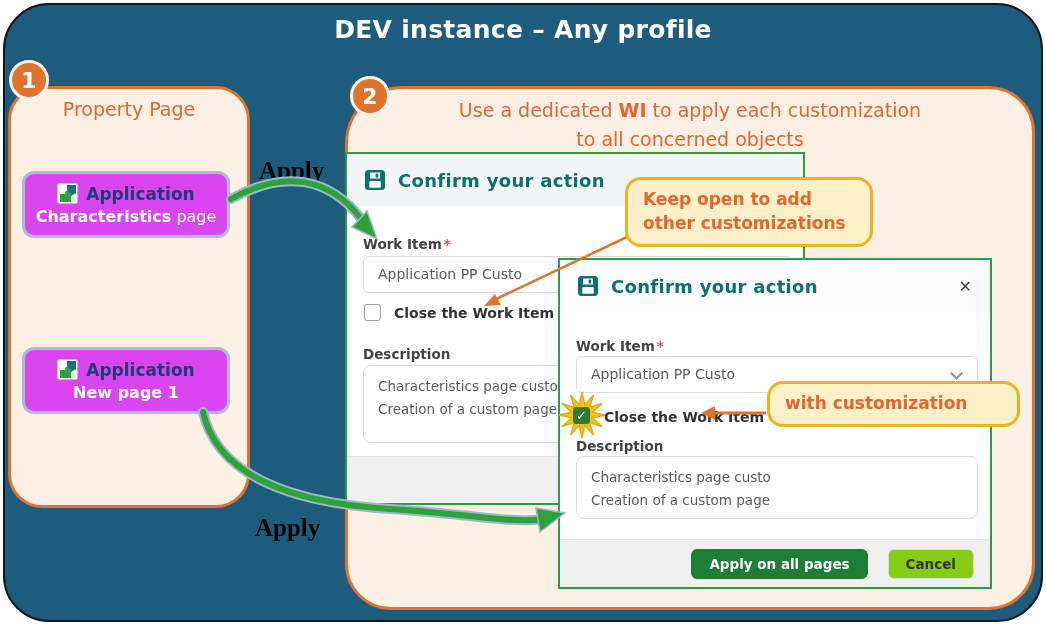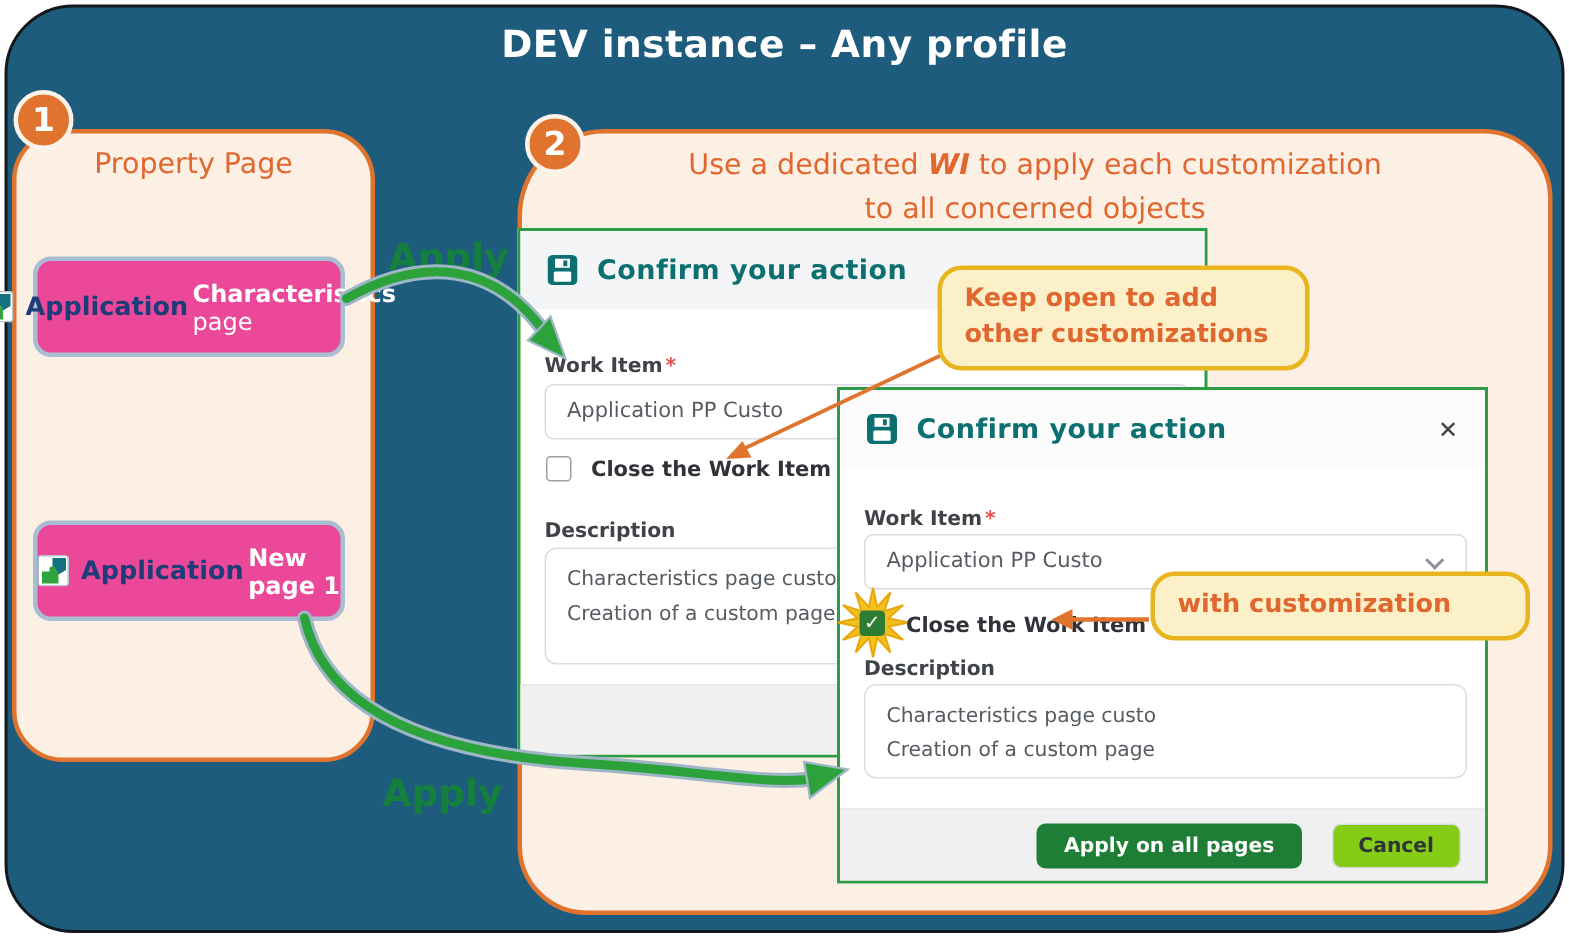--- a/index.html
+++ b/index.html
@@ -30,37 +30,37 @@
     font-size:22px; font-weight:bold; display:flex; align-items:center; justify-content:center;
     z-index:45;
   }
   .badge1 { left:9px; top:60px; }
   .badge2 { left:350px; top:76px; }
   .p1-head { position:absolute; left:8px; top:96px; width:242px; text-align:center;
     color:#E0672F; font-size:19px; line-height:1.45; }
   .p1-head .bold { font-weight:bold; }
   .p2-head { position:absolute; left:345px; top:96px; width:690px; text-align:center;
     color:#E0672F; font-size:19px; line-height:1.5; }
-  .p2-head .bold { font-weight:bold;font-style:italic; }
+  .p2-head .bold { font-weight:bold; }
   
   .obj-btn {
     position:absolute; left:22px; width:208px; height:67px;
-    background:#ec4899; border:3px solid #A9BED2; border-radius:12px;
-    display:flex; align-items:center; justify-content:center;
+    background:#d946ef; border:3px solid #A9BED2; border-radius:12px;
+    display:flex; flex-direction:column; align-items:center; justify-content:center;
     gap:3px; z-index:4; cursor:pointer;
   }
   .obj-btn.first  { top:171px; }
   .obj-btn.second { top:347px; }
   .obj-line1 { display:flex; align-items:center; gap:8px; }
   .obj-line1 .app { color:#1E3C78; font-weight:bold; font-size:17px; }
   .obj-line2 { color:#ffffff; font-size:16px; }
   .obj-line2 .b { font-weight:bold; }
   
   .apply-label {
-    position:absolute; color:#15803d; font-weight:bold; font-size:25px; z-index:3;
+    position:absolute; color:#000000; font-weight:bold; font-size:25px; z-index:3;font-family:Liberation Serif, serif;
   }
   .apply-top    { left:259px; top:157px; }
   .apply-bottom { left:255px; top:514px; }
   
   .dialog { position:absolute; background:#ffffff; border:2px solid #2E9C44; }
   .dialog1 { left:345px; top:152px; width:460px; height:353px; z-index:5; }
   .dialog2 { left:558px; top:258px; width:434px; height:331px; z-index:10; }
   .dlg-header {
     position:absolute; left:0; top:0; right:0; height:52px;
     display:flex; align-items:center; gap:13px; padding:0 18px;

